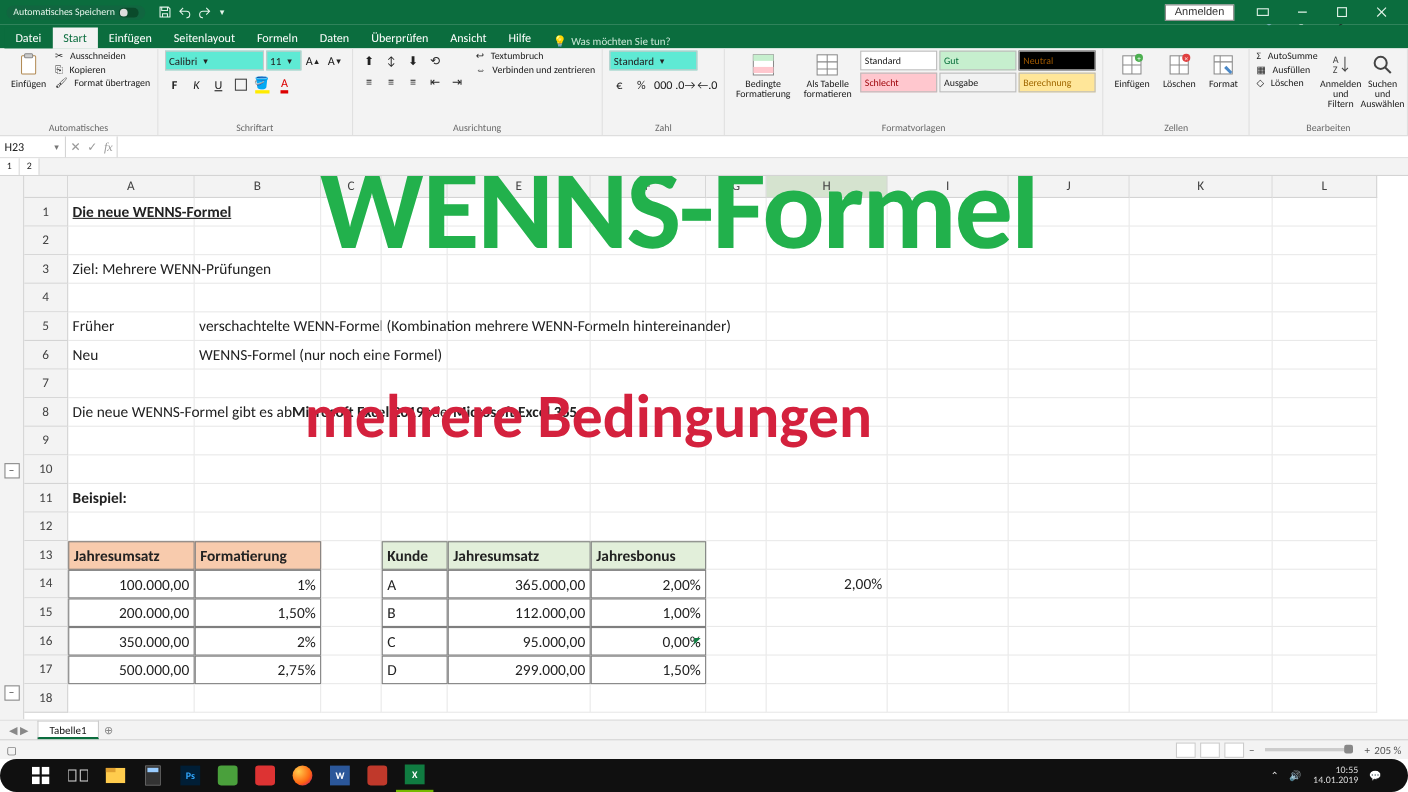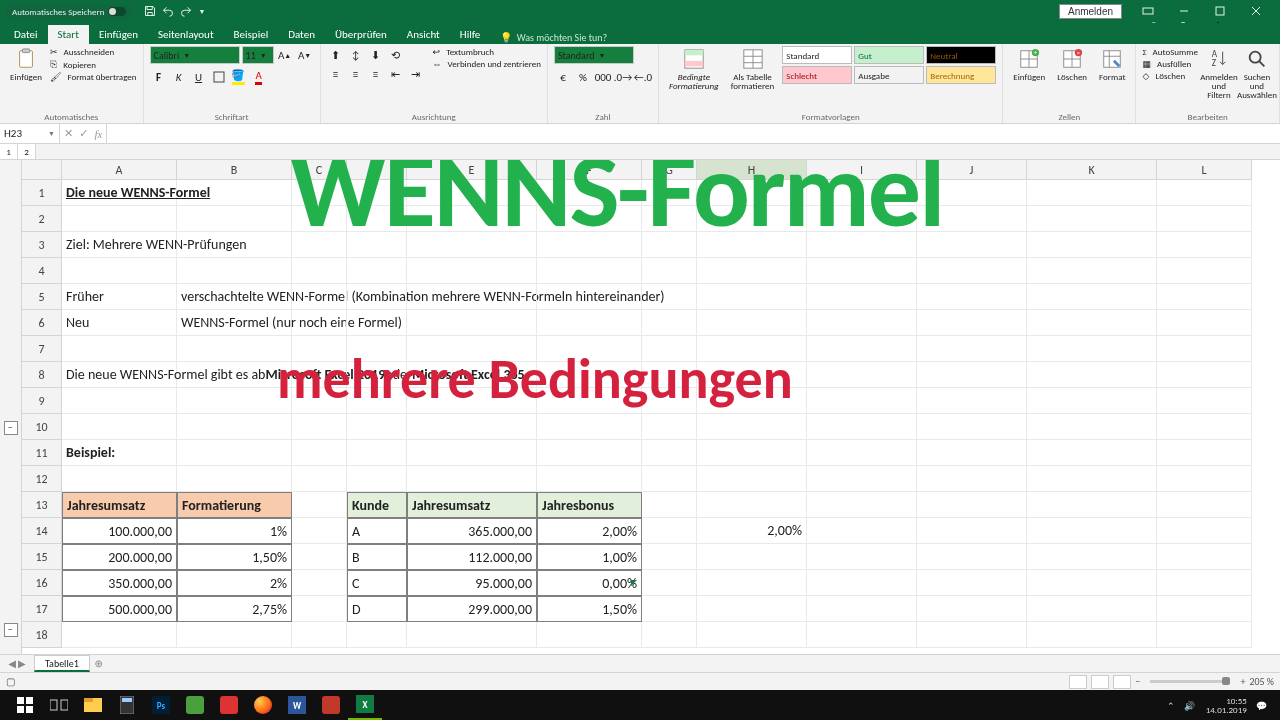--- a/index.html
+++ b/index.html
@@ -28,21 +28,21 @@
   .ribbon{ height:80px; background:#f3f3f3; border-bottom:1px solid #d4d4d4; display:flex; font-size:10px; overflow:hidden;}
   .ribbon .group{ border-right:1px solid #e0e0e0; padding:2px 6px 0 6px; display:flex; flex-direction:column; justify-content:space-between; min-width:30px;}
   .ribbon .group .body{ display:flex; gap:4px; align-items:flex-start; flex:1;}
   .ribbon .group .label{ text-align:center; font-size:9px; color:#6a6a6a; padding:1px 0;}
   .bigbtn{ display:flex; flex-direction:column; align-items:center; gap:2px; padding:2px 4px; min-width:34px;}
   .bigbtn .ic{ width:22px; height:22px;}
   .bigbtn .txt{ font-size:9px; text-align:center; line-height:1;}
   .stack{ display:flex; flex-direction:column; gap:1px;}
   .row{ display:flex; align-items:center; gap:2px;}
   .smbtn{ width:18px; height:18px; border:1px solid transparent; display:flex; align-items:center; justify-content:center; font-size:11px;}
-  .combo{ height:18px; border:1px solid #c9c9c9; background:#15803d; display:flex; align-items:center; padding:0 3px; font-size:10px;}
+  .combo{ height:18px; border:1px solid #c9c9c9; background:#5eead4; display:flex; align-items:center; padding:0 3px; font-size:10px;}
   .combo .arr{margin-left:4px; font-size:7px;}
   .styles-gallery{ display:grid; grid-template-columns:70px 70px 70px; grid-template-rows:18px 18px; gap:2px;}
   .styles-gallery .cellstyle{ border:1px solid #bbb; font-size:9px; display:flex; align-items:center; padding:0 3px; overflow:hidden; white-space:nowrap;}
   
   .formulabar{ height:20px; background:#fff; border-bottom:1px solid #d4d4d4; display:flex; align-items:stretch; font-size:11px;}
   .namebox{ width:60px; border-right:1px solid #d4d4d4; display:flex; align-items:center; padding:0 4px;}
   .namebox .arr{margin-left:auto; font-size:7px; color:#777;}
   .fb-btns{ display:flex; align-items:center; padding:0 4px; gap:6px; border-right:1px solid #d4d4d4; color:#999;}
   .fb-input{ flex:1; padding:0 4px; display:flex; align-items:center;}
   .fb-fx{font-style:italic; font-family:"Times New Roman",serif;}
@@ -72,21 +72,21 @@
   .sheettabs .nav{ width:34px; display:flex; align-items:center; justify-content:center; gap:4px; color:#888;}
   .sheettabs .tab{ background:#fff; border:1px solid #ccc; border-bottom:2px solid #0b6d3e; padding:1px 10px; display:flex; align-items:center;}
   .sheettabs .add{ width:18px; display:flex; align-items:center; justify-content:center; color:#888;}
   
   .statusbar{ height:18px; background:#f3f3f3; border-top:1px solid #d4d4d4; display:flex; align-items:center; font-size:10px; padding:0 6px; color:#555;}
   .statusbar .views{ margin-left:auto; display:flex; gap:4px; align-items:center;}
   .statusbar .vbtn{ width:18px; height:14px; border:1px solid #ccc; background:#fff;}
   .statusbar .zslider{ width:80px; height:3px; background:#ccc; margin:0 6px; position:relative;}
   .statusbar .zslider::after{content:"";position:absolute;right:0;top:-3px;width:8px;height:8px;background:#888;border-radius:2px;}
   
-  .taskbar{ height:30px; background:#101010; display:flex; align-items:center; padding:0 8px; gap:0;}
+  .taskbar{ height:30px; background:#101010; display:flex; align-items:center; padding:0 20px; gap:0;border-radius:15px;}
   .taskbar .tbtn{ width:34px; height:30px; display:flex; align-items:center; justify-content:center;}
   .taskbar .right{ margin-left:auto; color:#ddd; font-size:9px; display:flex; align-items:center; gap:10px; padding-right:4px;}
   .taskbar .clock{ text-align:right; line-height:1;}
 </style>
 </head>
 <body>
 
 <div class="titlebar">
   <div class="left-items">
     <div class="autosave-pill">
@@ -130,21 +130,21 @@
         </svg>
       </div>
   </div>
 </div>
 
 <div class="ribbon-tabs">
   <div class="tab file">Datei</div>
   <div class="tab active">Start</div>
   <div class="tab">Einfügen</div>
   <div class="tab">Seitenlayout</div>
-  <div class="tab">Beispiel</div>
+  <div class="tab">Formeln</div>
   <div class="tab">Daten</div>
   <div class="tab">Überprüfen</div>
   <div class="tab">Ansicht</div>
   <div class="tab">Hilfe</div>
   <div class="search">
     <span>💡</span>
     <span>Was möchten Sie tun?</span>
   </div>
   <div class="right">
     <span>🔗 <span>Freigeben</span></span>
@@ -249,21 +249,21 @@
   </div>
 
   <div class="group">
     <div class="body">
       <div class="bigbtn">
           <span class="ic"><svg viewBox="0 0 24 24">
               <rect x="2" y="2" width="20" height="20" fill="#fff" stroke="#888"></rect>
               <rect x="2" y="2" width="20" height="6" fill="#c6efce"></rect>
               <rect x="2" y="14" width="20" height="6" fill="#ffc7ce"></rect>
             </svg></span>
-          <span class="txt" style="white-space:pre-line;font-style:italic;">Bedingte
+          <span class="txt" style="white-space:pre-line;">Bedingte
 Formatierung</span>
         </div>
       <div class="bigbtn">
           <span class="ic"><svg viewBox="0 0 24 24">
               <rect x="2" y="2" width="20" height="20" fill="#fff" stroke="#888"></rect>
               <line x1="2" y1="9" x2="22" y2="9" stroke="#888"></line>
               <line x1="2" y1="16" x2="22" y2="16" stroke="#888"></line>
               <line x1="12" y1="2" x2="12" y2="22" stroke="#888"></line>
             </svg></span>
           <span class="txt" style="white-space:pre-line;">Als Tabelle

